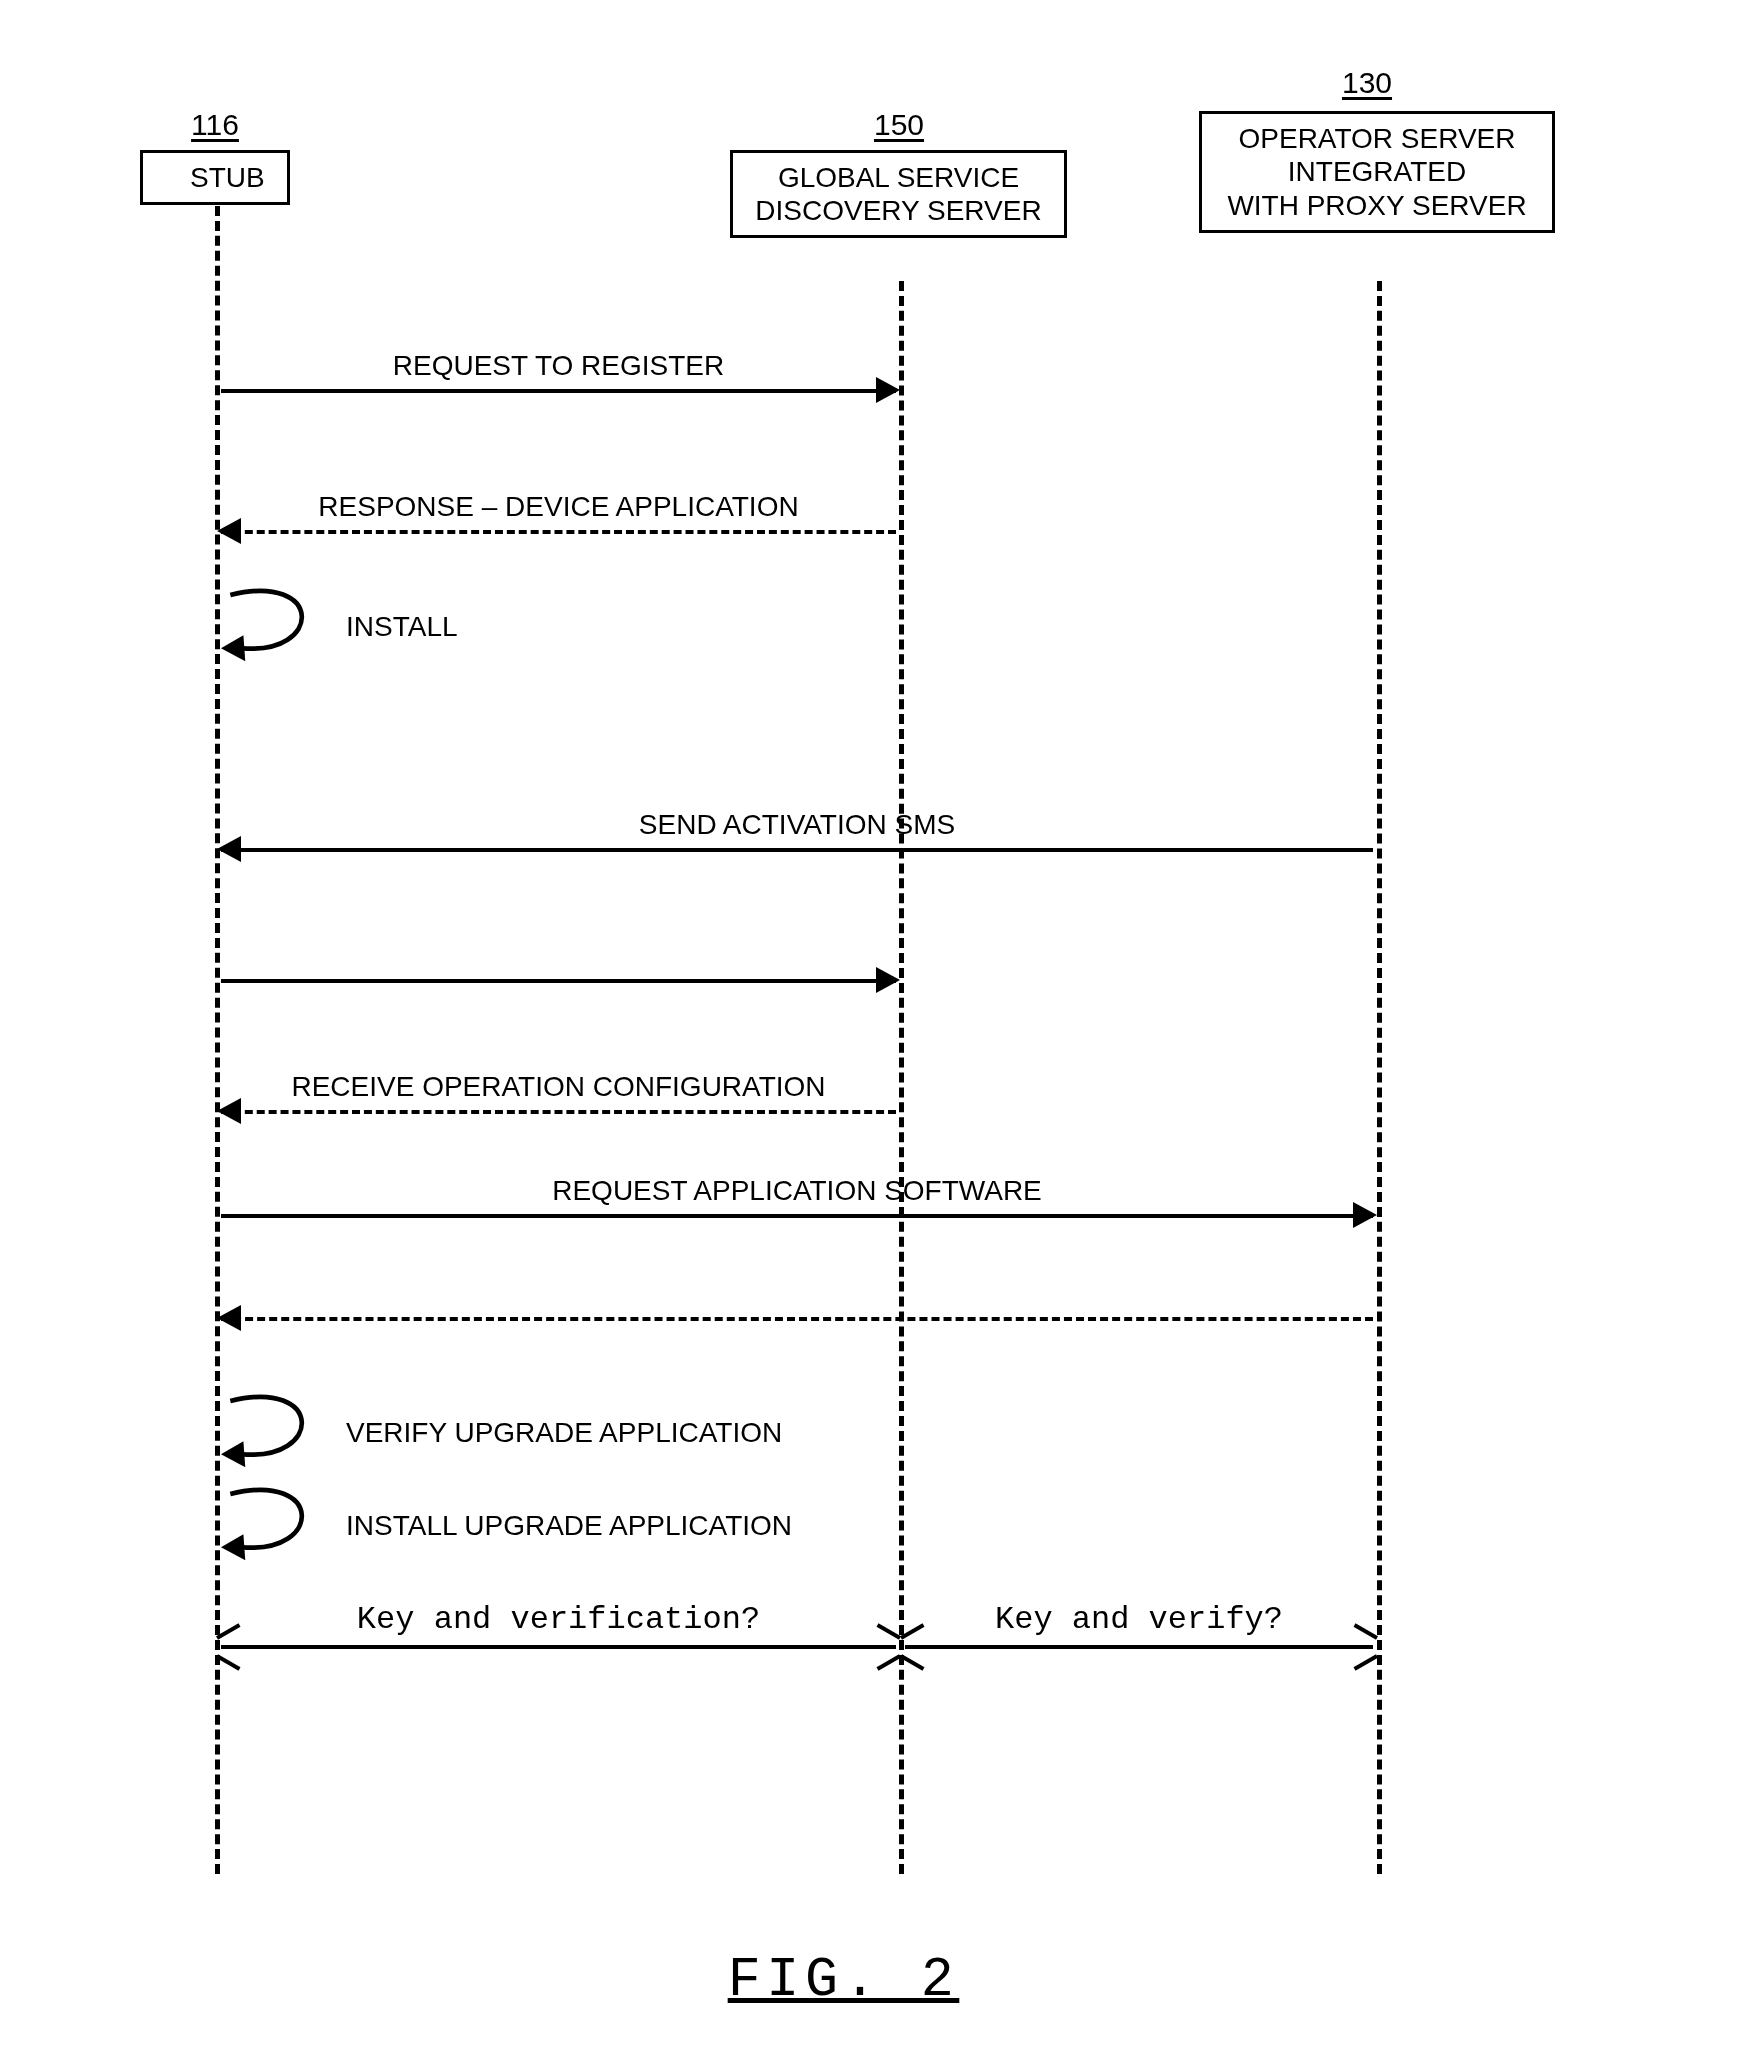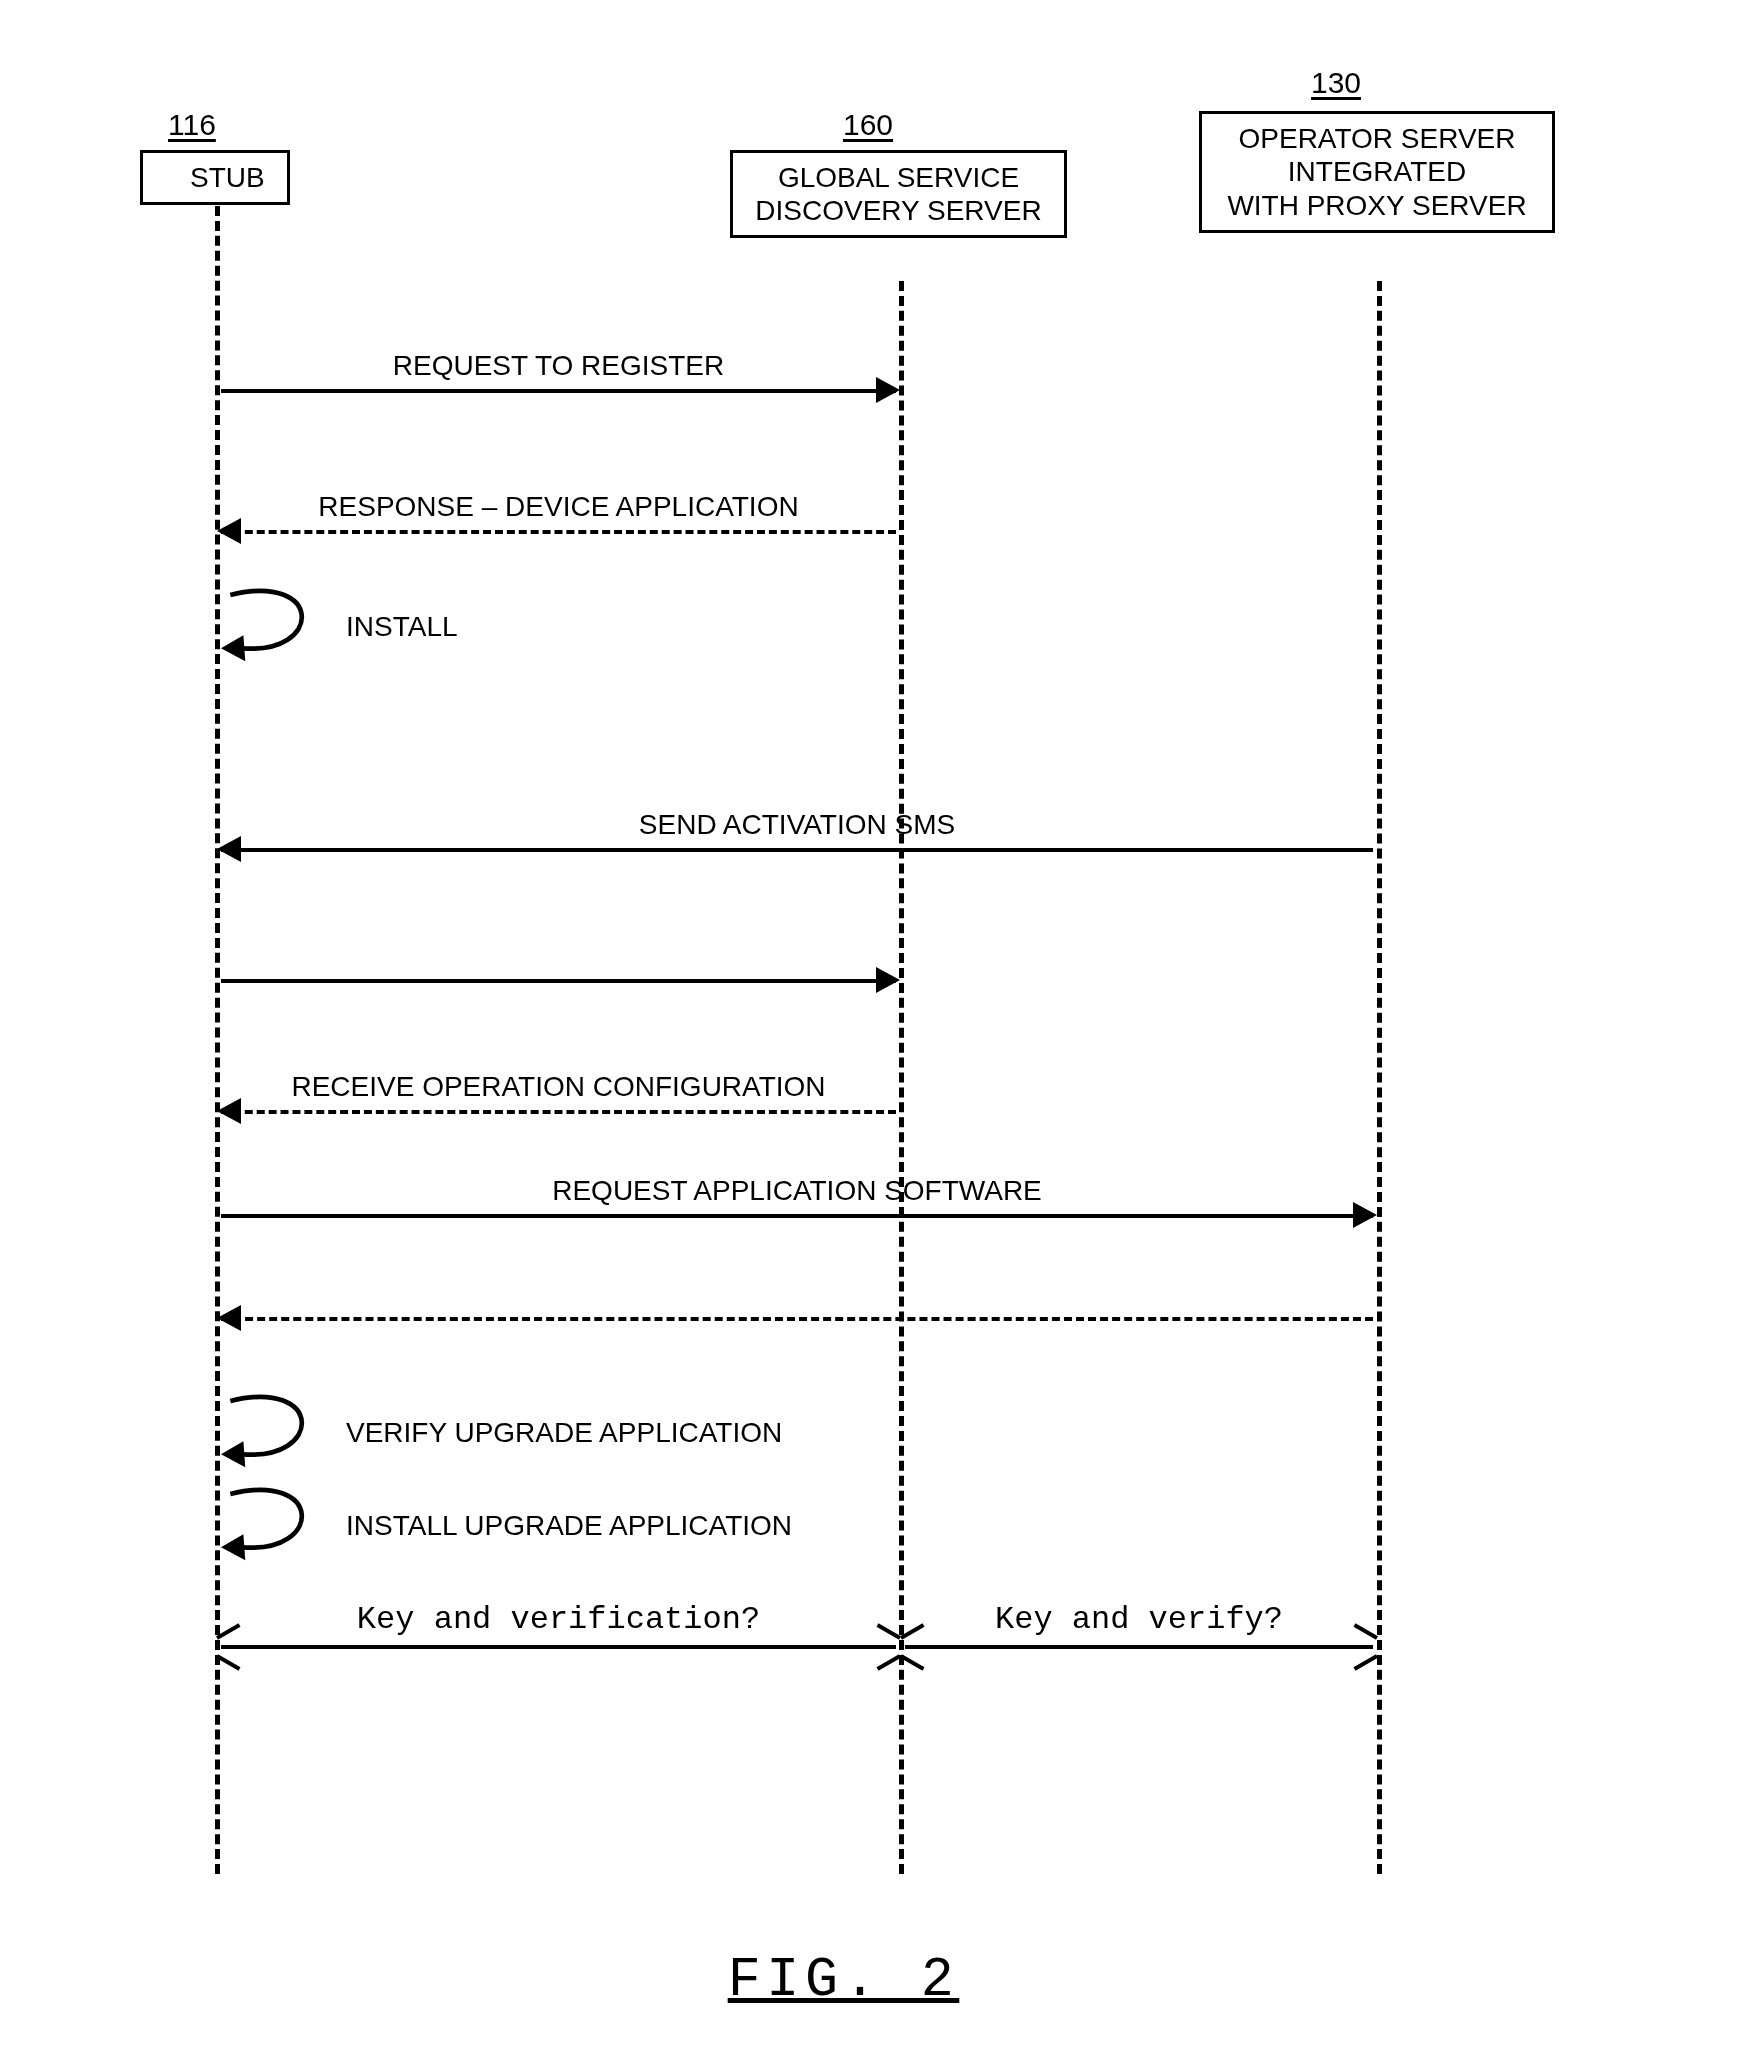--- a/index.html
+++ b/index.html
@@ -23,20 +23,21 @@
     background: #fff;
     text-align: center;
     font-size: 28px;
     padding: 7.5px 11.2px;
     line-height: 1.2;
     white-space: pre-line;
   }
   .num {
     position: absolute;
     font-size: 30px;
+    text-align: center;
     text-decoration: underline;
     text-underline-offset: 3.7px;
   }
   .lifeline {
     position: absolute;
     border-left: 5.6px dashed #000;
     top: 206px;
     height: 1593px;
   }
   .msg {
@@ -132,21 +133,21 @@
     font-family: "Courier New", monospace;
     font-size: 32px;
   }
 </style>
 </head>
 <body>
 
 <div class="diagram">
 
   <div class="num" style="left:-19px; top:33px; width:94px;">116</div>
-  <div class="num" style="left:656px; top:33px; width:112px;">160</div>
+  <div class="num" style="left:656px; top:33px; width:112px;">150</div>
   <div class="num" style="left:1124px; top:-9.4px; width:112px;">130</div>
 
   <div class="box" style="left:-47px; top:75px; width:150px;padding-left:36px;">STUB</div>
   <div class="box" style="left:1012px; top:36px; width:356px;">OPERATOR SERVER
 INTEGRATED
 WITH PROXY SERVER</div>
   <div class="box" style="left:543px; top:75px; width:337px;">GLOBAL SERVICE
 DISCOVERY SERVER</div>
 
   <div class="lifeline" style="left:28px; top:131px; height:1668px;"></div>

